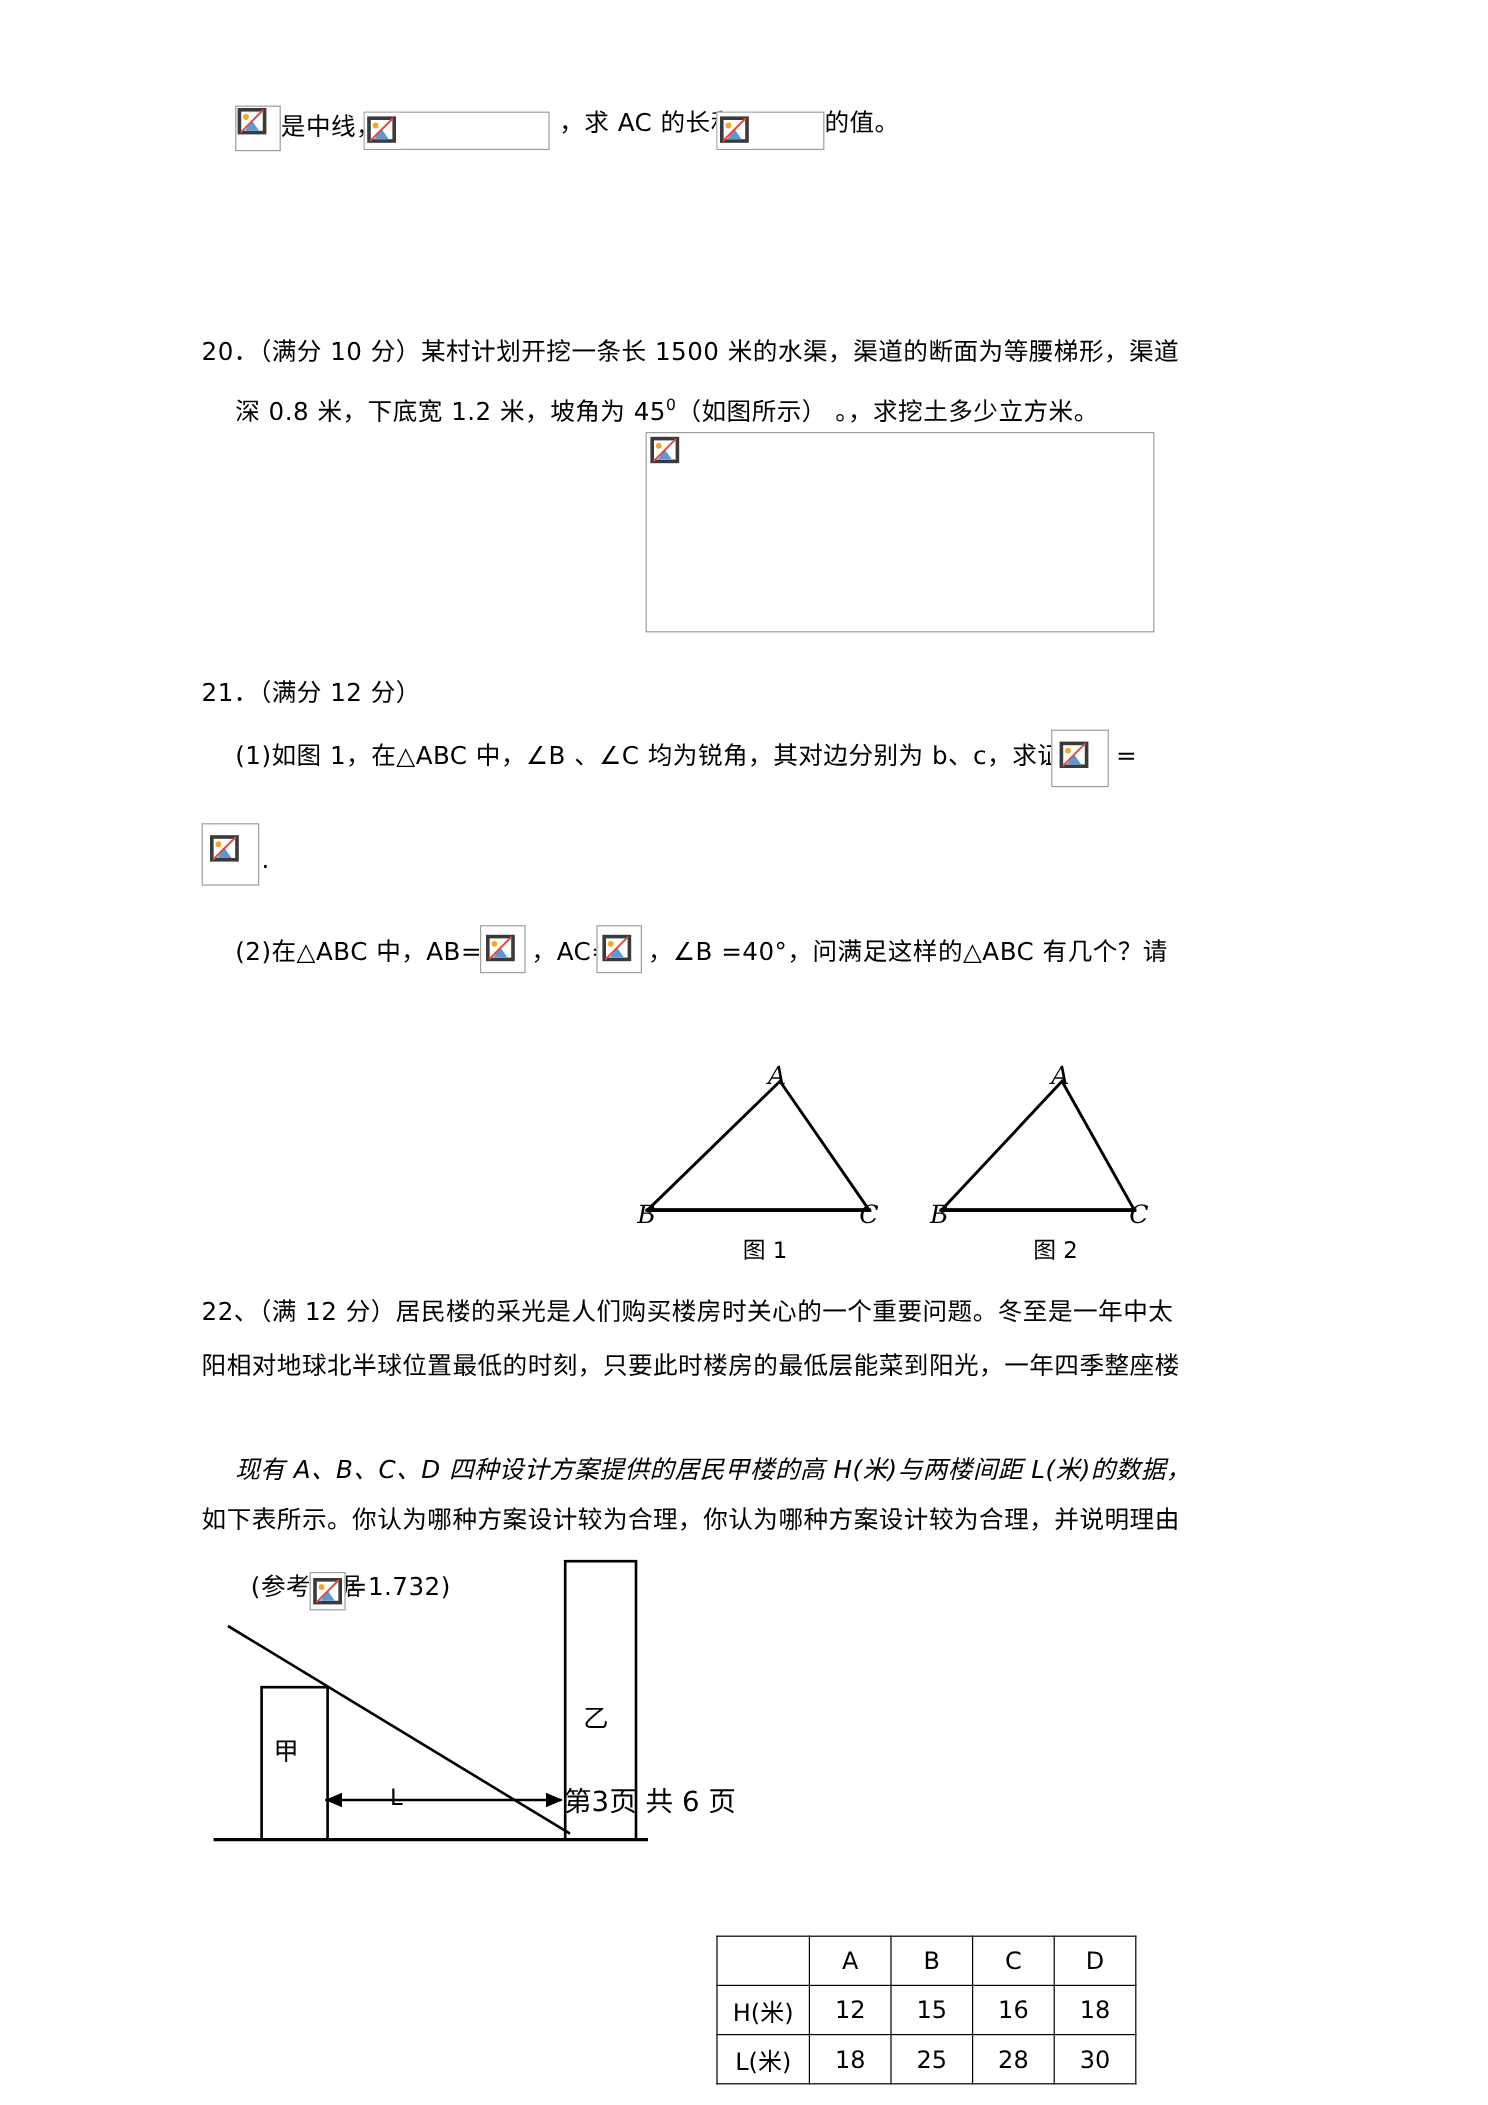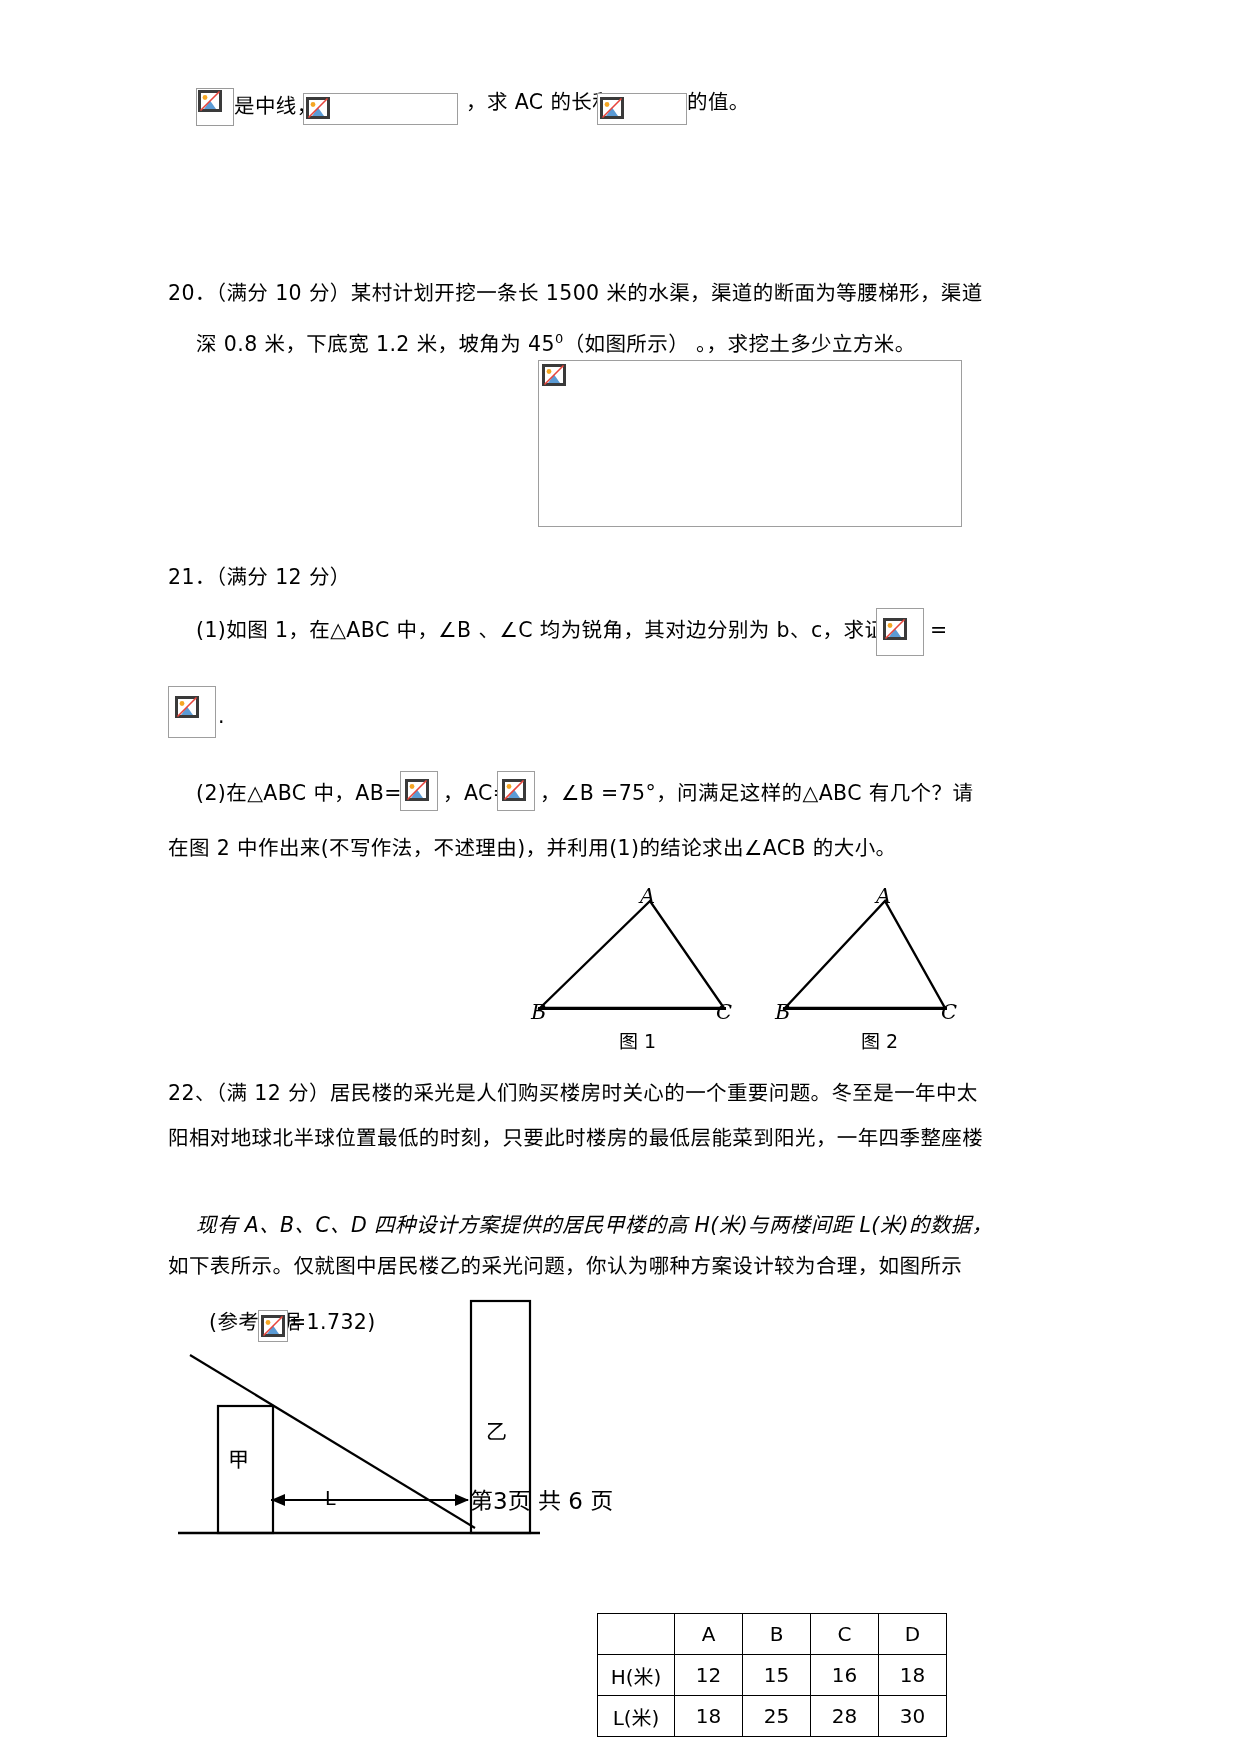--- a/index.html
+++ b/index.html
@@ -234,23 +234,22 @@
         <svg viewBox="0 0 24 22" width="24" height="22" aria-hidden="true">
           <rect x="1.5" y="1.5" width="21" height="19" fill="#ffffff" stroke="#3A3A3A" stroke-width="3"></rect>
           <circle cx="7" cy="7.5" r="2.4" fill="#F5A623"></circle>
           <path d="M6 19 L12 10.5 L18 19 Z" fill="#5B9BD5"></path>
           <path d="M2.5 20.5 L21.5 1.5" stroke="#E8453C" stroke-width="1.6" fill="none"></path>
         </svg>
       </span>
     </span>
   </div>
 
-  <div class="line body-text" style="left:540px; top:779px;">，∠B =75°，问满足这样的△ABC 有几个？请</div>
-
-  <div class="line body-text" style="left:168px; top:834px;">在图 2 中作出来(不写作法，不述理由)，并利用(1)的结论求出∠ACB 的大小。</div>
+  <div class="line body-text" style="left:540px; top:779px;">，∠B =40°，问满足这样的△ABC 有几个？请</div>
+
 
   <div style="position:absolute; left:520px; top:885px; width:230px; height:150px;">
     <svg width="230" height="150" viewBox="0 0 230 150" aria-hidden="true">
       <polygon points="20,123 130,16 204,123" fill="none" stroke="#000000" stroke-width="2.4"></polygon>
       <line x1="18" y1="123.5" x2="206" y2="123.5" stroke="#000000" stroke-width="3"></line>
     </svg>
   </div>
   <div class="fig-label" style="left:640px; top:884px;">A</div>
   <div class="fig-label" style="left:531px; top:1000px;">B</div>
   <div class="fig-label" style="left:716px; top:1000px;">C</div>
@@ -265,21 +264,21 @@
   <div class="fig-label" style="left:876px; top:884px;">A</div>
   <div class="fig-label" style="left:775px; top:1000px;">B</div>
   <div class="fig-label" style="left:941px; top:1000px;">C</div>
   <div class="fig-caption" style="left:861px; top:1026px;">图 2</div>
 
   <div class="line body-text" style="left:168px; top:1079px;text-align:center;">
     <span>22、</span><span>（满 12 分）</span><span>居民楼的采光是人们购买楼房时关心的一个重要问题。冬至是一年中太</span>
   </div>
   <div class="line body-text" style="left:168px; top:1124px;text-align:center;">阳相对地球北半球位置最低的时刻，只要此时楼房的最低层能菜到阳光，一年四季整座楼</div>
   <div class="line body-text" style="left:196px; top:1211px;font-style:italic;">现有 A、B、C、D 四种设计方案提供的居民甲楼的高 H(米)与两楼间距 L(米)的数据，</div>
-  <div class="line body-text" style="left:168px; top:1252px;">如下表所示。仅就图中居民楼乙的采光问题，你认为哪种方案设计较为合理，如图所示</div>
+  <div class="line body-text" style="left:168px; top:1252px;">如下表所示。你认为哪种方案设计较为合理，你认为哪种方案设计较为合理，并说明理由</div>
 
   <div class="line body-text" style="left:168px; top:1308px;margin-left:41px;">(参考数据</div>
   <div class="field" style="left:258px; top:1310px; width:30px; height:32px;">
     <span class="imgph noborder ph-slot" style="width:26px;height:26px;left:1px;top:3px;">
       <span class="glyph" style="left:1px;top:1px;">
         <svg viewBox="0 0 24 22" width="24" height="22" aria-hidden="true">
           <rect x="1.5" y="1.5" width="21" height="19" fill="#ffffff" stroke="#3A3A3A" stroke-width="3"></rect>
           <circle cx="7" cy="7.5" r="2.4" fill="#F5A623"></circle>
           <path d="M6 19 L12 10.5 L18 19 Z" fill="#5B9BD5"></path>
           <path d="M2.5 20.5 L21.5 1.5" stroke="#E8453C" stroke-width="1.6" fill="none"></path>

